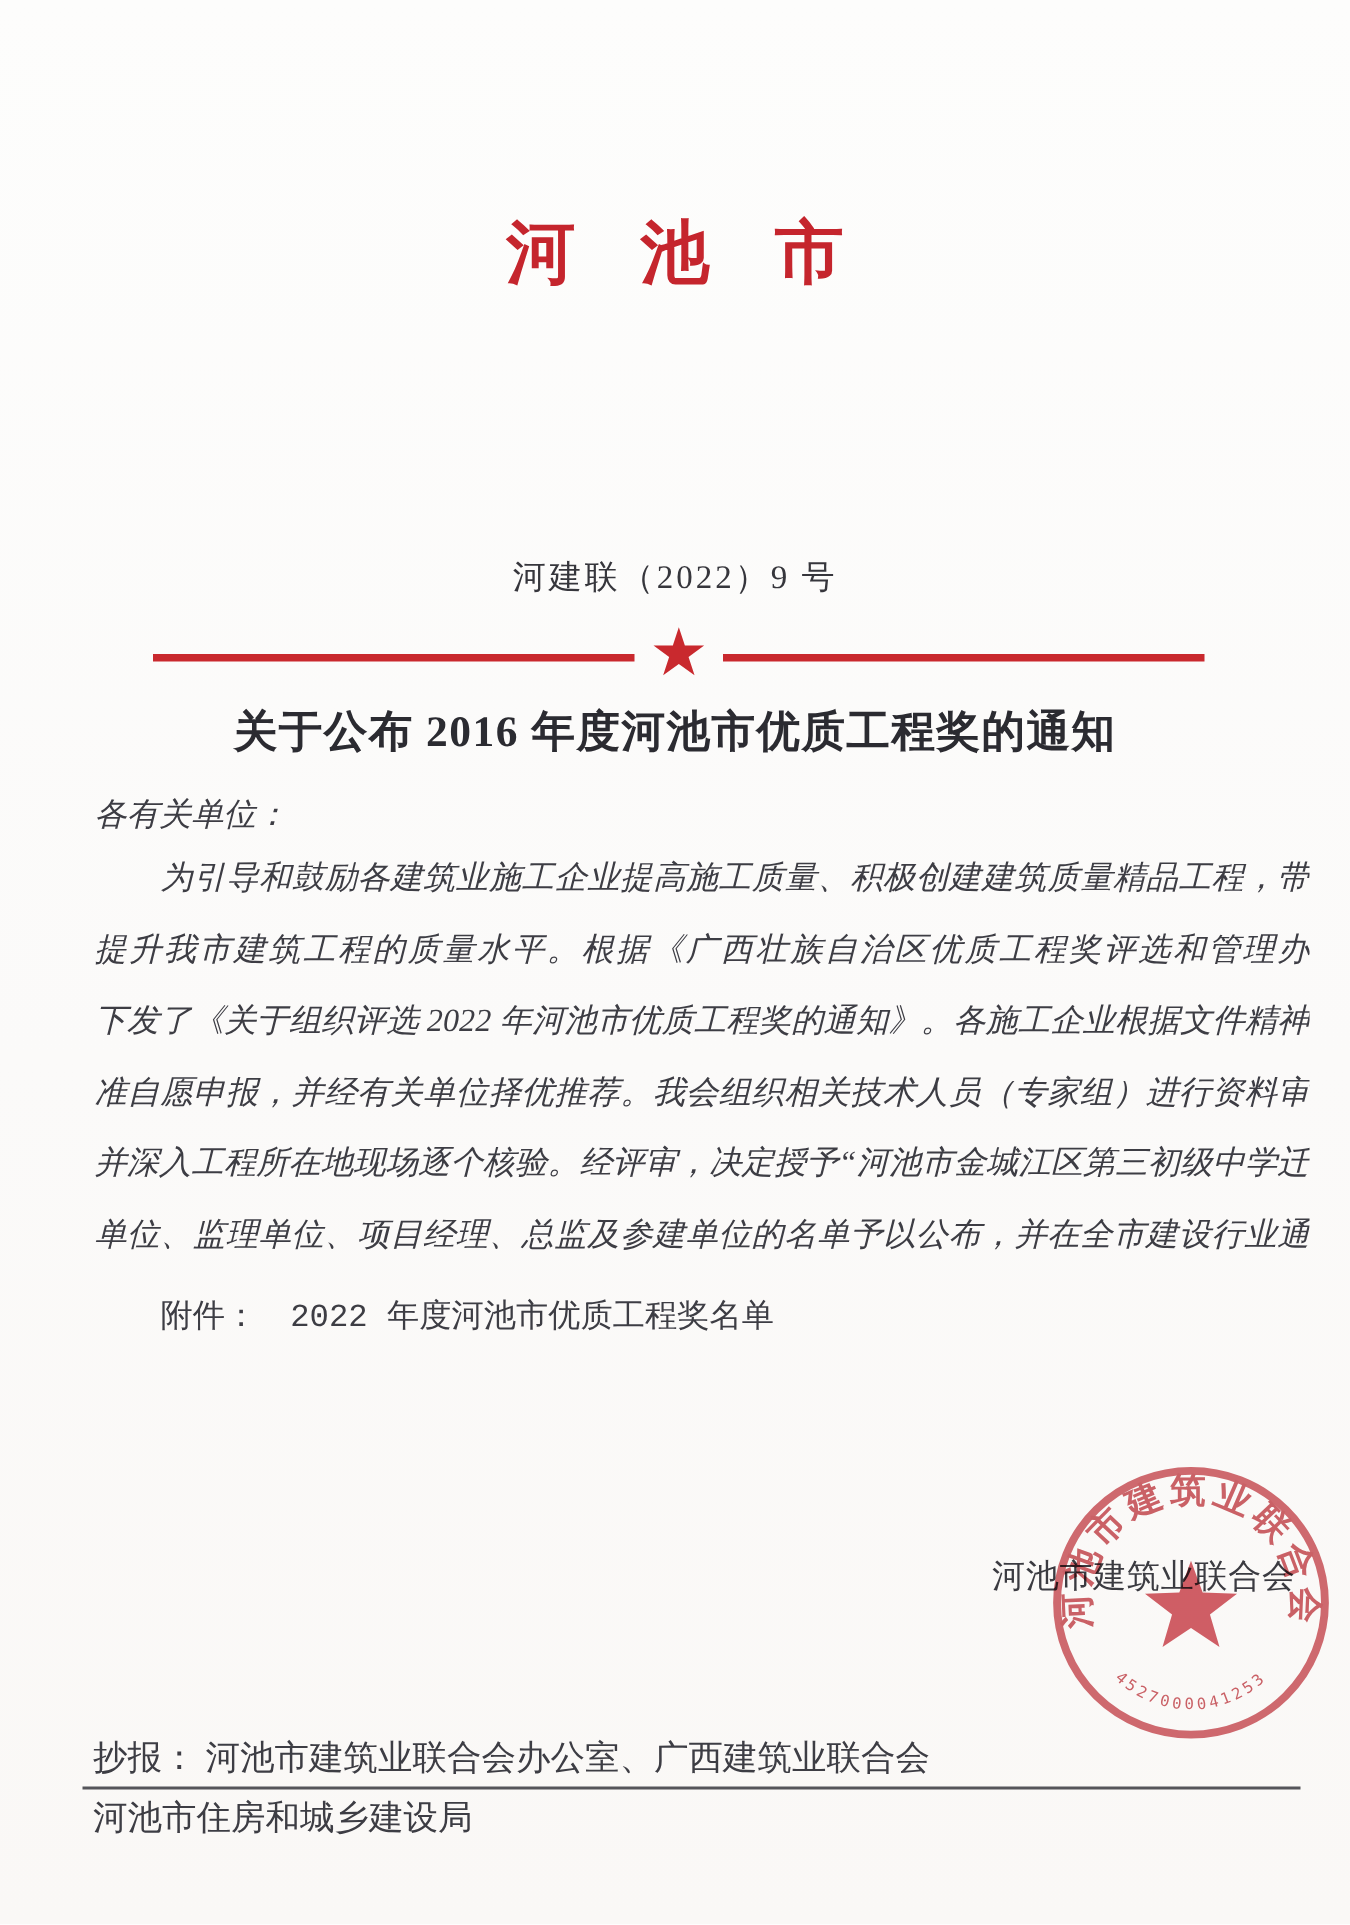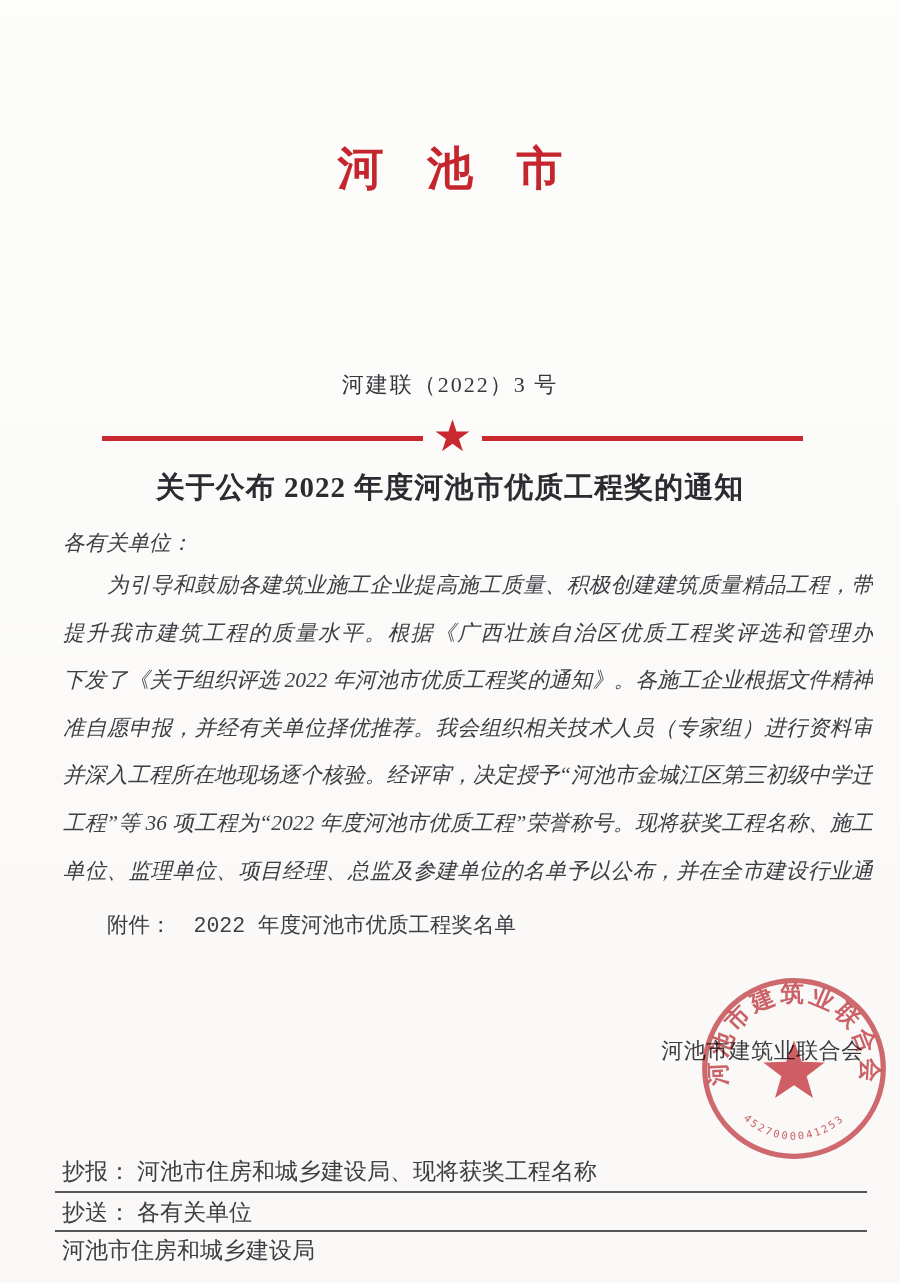--- a/index.html
+++ b/index.html
@@ -104,38 +104,37 @@
   .footer .frow.no-rule{border-bottom:none;height:38px;line-height:38px;}
   .footer .flabel{margin-right:6px;}
 </style>
 </head>
 <body>
 
 <div class="page">
 
   <div class="org-line1">河 池 市</div>
 
-  <div class="doc-number">河建联（2022）3 号</div>
+  <div class="doc-number">河建联（2022）9 号</div>
 
   <div class="divider">
     <div class="seg"></div>
     <div class="star">★</div>
     <div class="seg"></div>
   </div>
 
-  <div class="doc-title">关于公布 2022 年度河池市优质工程奖的通知</div>
+  <div class="doc-title">关于公布 2016 年度河池市优质工程奖的通知</div>
 
   <div class="body-text">
     <div class="line greeting">各有关单位：</div>
     <div class="line fill indent">为引导和鼓励各建筑业施工企业提高施工质量、积极创建建筑质量精品工程，带动和</div>
     <div class="line fill">提升我市建筑工程的质量水平。根据《广西壮族自治区优质工程奖评选和管理办法》，我会</div>
     <div class="line fill">下发了《关于组织评选 2022 年河池市优质工程奖的通知》。各施工企业根据文件精神和标</div>
     <div class="line fill">准自愿申报，并经有关单位择优推荐。我会组织相关技术人员（专家组）进行资料审核，</div>
     <div class="line fill">并深入工程所在地现场逐个核验。经评审，决定授予“河池市金城江区第三初级中学迁建</div>
-    <div class="line fill">工程”等 36 项工程为“2022 年度河池市优质工程”荣誉称号。现将获奖工程名称、施工</div>
     <div class="line fill">单位、监理单位、项目经理、总监及参建单位的名单予以公布，并在全市建设行业通报表</div>
     <div class="attachment">
       <span class="att-label">附件：</span><span>2022 年度河池市优质工程奖名单</span>
     </div>
   </div>
 
   <div class="signature">
     <div class="sig-org">河池市建筑业联合会</div>
   </div>
 
@@ -150,24 +149,20 @@
       <textPath href="#sealTopArc" startOffset="50%" text-anchor="middle">河池市建筑业联合会</textPath>
     </text>
     <text font-size="11" letter-spacing="2.5" fill="#c34048" font-family="DejaVu Sans Mono, monospace">
       <textPath href="#sealBottomArc" startOffset="50%" text-anchor="middle">4527000041253</textPath>
     </text>
   </svg>
 
   <div class="footer">
     <div class="frow">
       <span class="flabel">抄报：</span>
-      <span>河池市住房和城乡建设局、现将获奖工程名称</span>
-    </div>
-    <div class="frow second">
-      <span class="flabel">抄送：</span>
-      <span>各有关单位</span>
+      <span>河池市建筑业联合会办公室、广西建筑业联合会</span>
     </div>
     <div class="frow no-rule">
       <span>河池市住房和城乡建设局</span>
     </div>
   </div>
 
 </div>
 
 </body></html>

